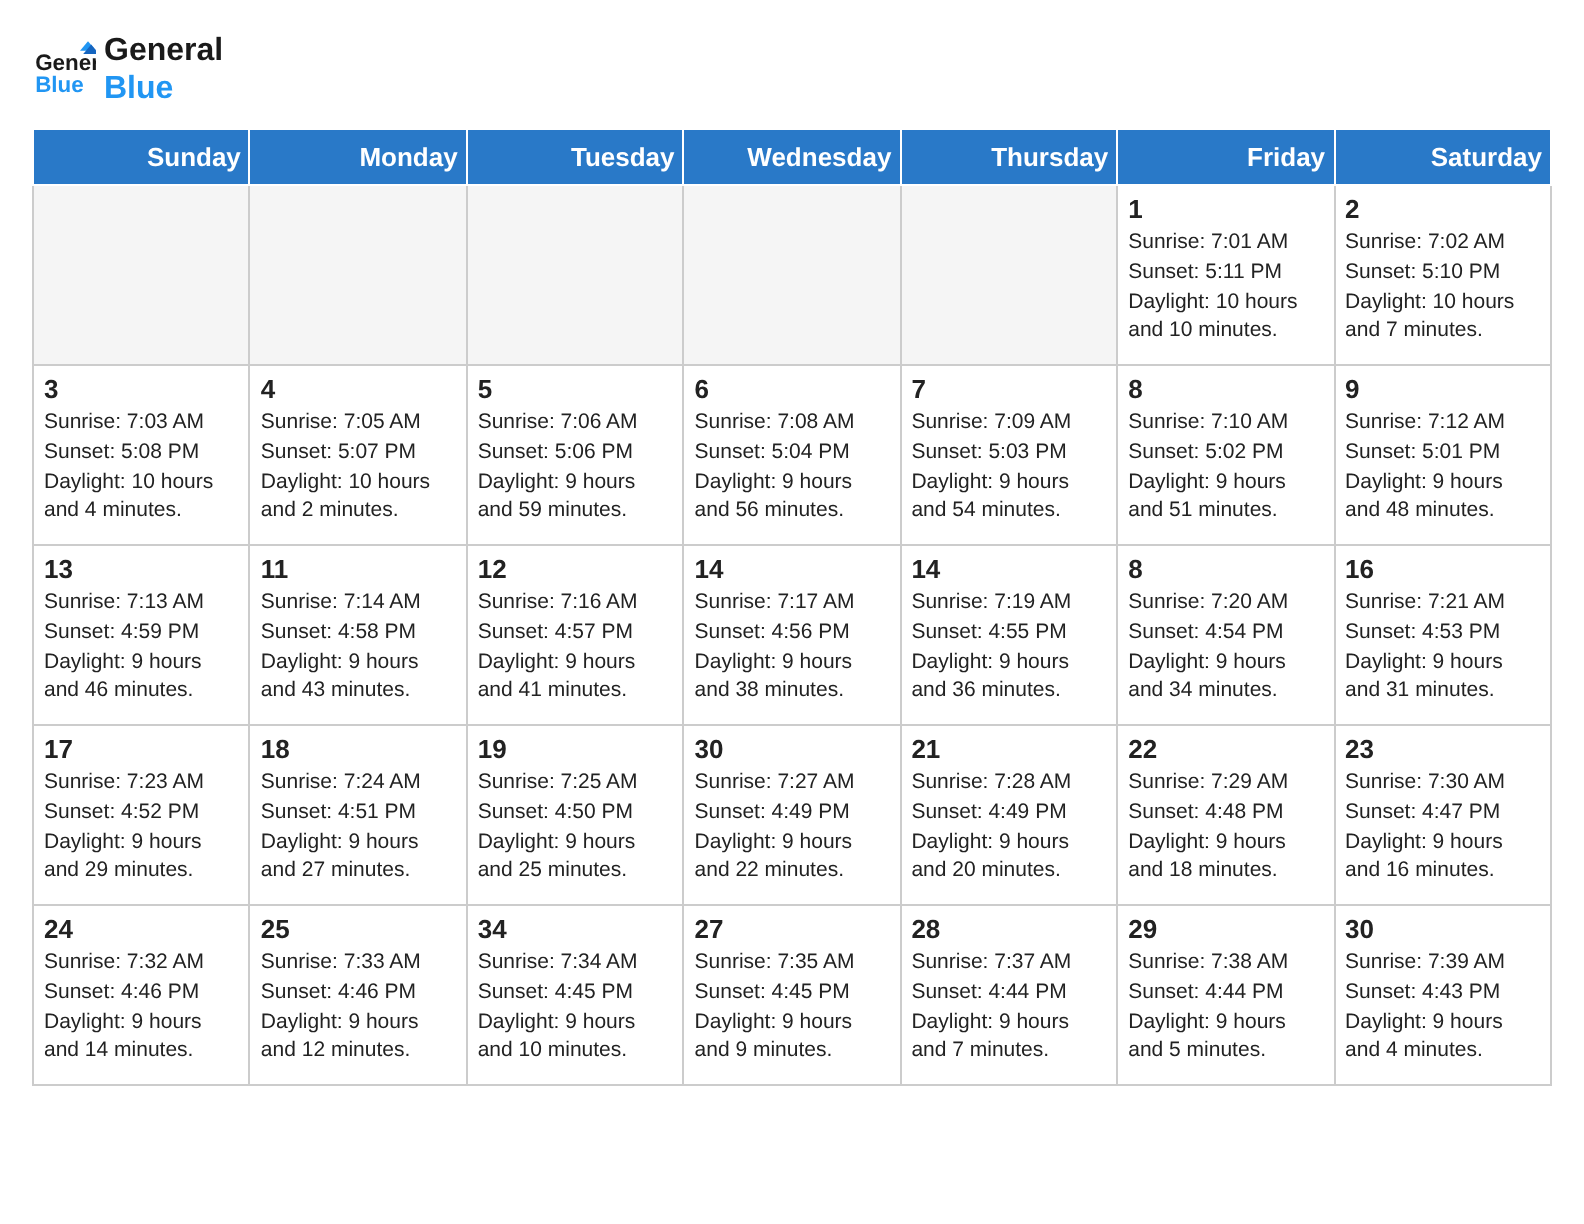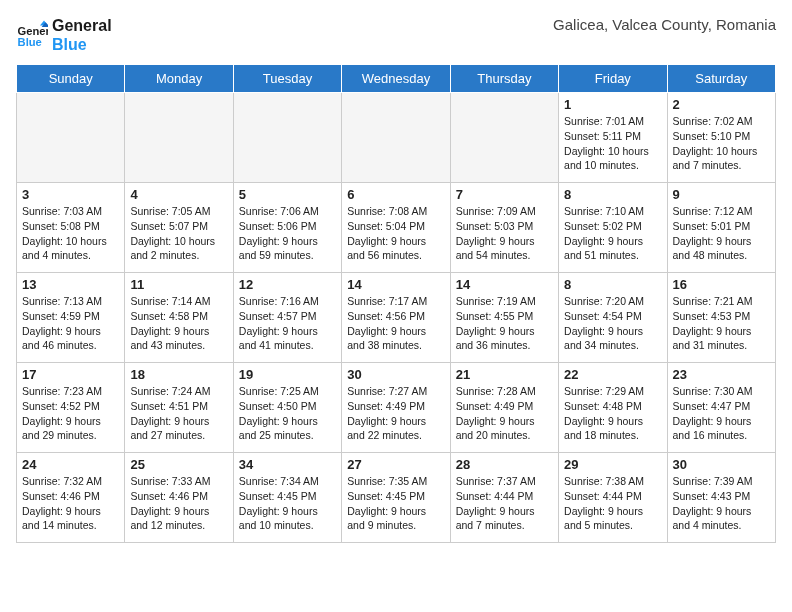--- a/index.html
+++ b/index.html
@@ -39,23 +39,23 @@
     }
     table {
       width: 100%;
       border-collapse: collapse;
       table-layout: fixed;
     }
     th {
       background: #2979c8;
       color: #fff;
       font-size: 13px;
-      font-weight: normal;
+      font-weight: bold;
       padding: 6px 4px;
-      text-align: center;
+      text-align: right;
       border: 1px solid #fff;
     }
     td {
       border: 1px solid #ccc;
       vertical-align: top;
       padding: 4px 5px;
       font-size: 10.5px;
       color: #222;
       height: 90px;
       background: #fff;
@@ -83,21 +83,20 @@
       <text x="2" y="34" font-size="14" font-weight="bold" fill="#2196F3">Blue</text>
       <polygon points="30,8 40,8 35,2" fill="#2196F3"></polygon>
       <polygon points="32,10 42,10 37,4" fill="#1565C0"></polygon>
     </svg>
     <div style="line-height:1.2">
       <div style="font-size:16px;font-weight:bold;color:#1a1a1a;">General</div>
       <div style="font-size:16px;font-weight:bold;color:#2196F3;">Blue</div>
     </div>
   </div>
   <div class="title-block">
-    <div class="subtitle">Galicea, Valcea County, Romania</div>
   </div>
 </div>
 
 <table>
   <thead>
     <tr id="header-row">
         <th>Sunday</th>
         <th>Monday</th>
         <th>Tuesday</th>
         <th>Wednesday</th>

